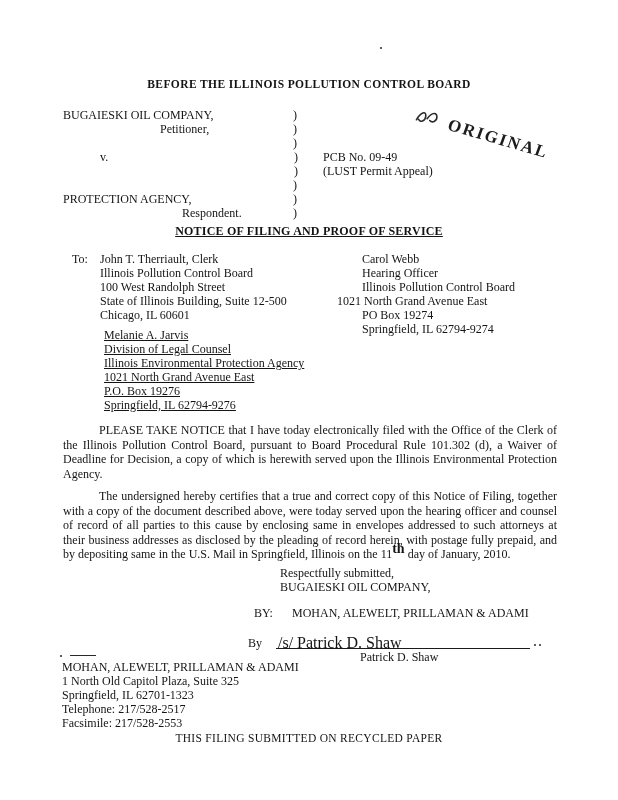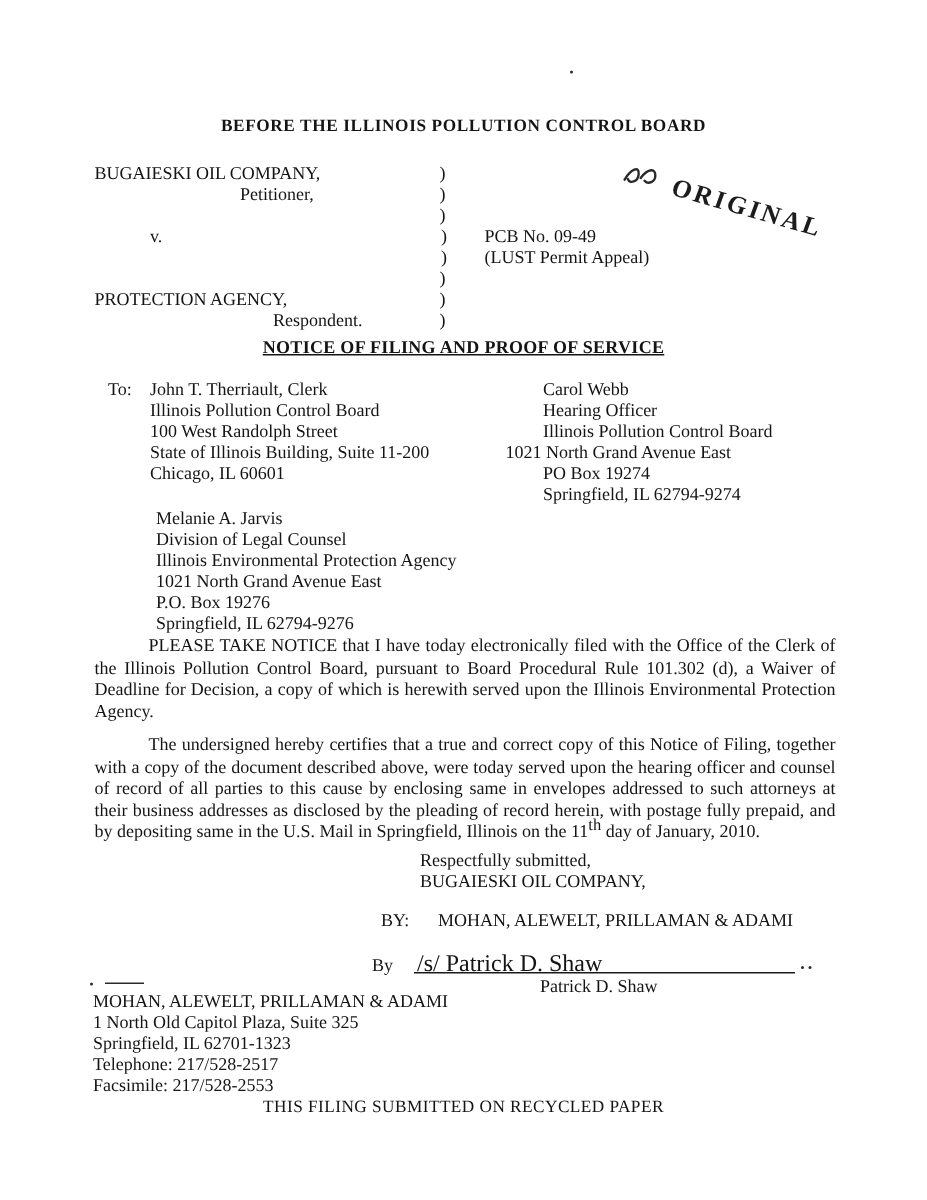--- a/index.html
+++ b/index.html
@@ -49,21 +49,21 @@
   .stamp-text{
     position:absolute;left:34px;top:6px;
     font-size:17px;font-weight:700;letter-spacing:2px;
     color:#1c1c1c;font-family:"Liberation Serif",serif;
     transform:skewX(-4deg);
   }
   .scribble{position:absolute;left:0;top:2px;}
   .artifact{position:absolute;background:#2a2a2a;}
   .dot{width:2px;height:2px;border-radius:50%;}
   .hline{height:1px;}
-  .sup{font-size:11px;vertical-align:super;line-height:0;}
+  .sup{font-size:14px;vertical-align:super;line-height:0;font-weight:bold;}
 </style>
 </head>
 <body>
 
 <div class="page">
 
   <span class="artifact dot abs" style="left:380px;top:47px;"></span>
 
   <div class="abs doc-title">BEFORE THE ILLINOIS POLLUTION CONTROL BOARD</div>
 
@@ -95,34 +95,34 @@
   <div class="abs notice-title">
     <span>NOTICE OF FILING AND PROOF OF SERVICE</span>
   </div>
 
   <div class="abs addr" style="left:72px;top:252px;">To:</div>
 
   <div class="abs addr" style="left:100px;top:252px;">
     <div>John T. Therriault, Clerk</div>
     <div>Illinois Pollution Control Board</div>
     <div>100 West Randolph Street</div>
-    <div>State of Illinois Building, Suite 11-200</div>
+    <div>State of Illinois Building, Suite 12-500</div>
     <div>Chicago, IL 60601</div>
   </div>
 
   <div class="abs addr" style="left:362px;top:252px;">
     <div>Carol Webb</div>
     <div>Hearing Officer</div>
     <div>Illinois Pollution Control Board</div>
     <div class="outdent">1021 North Grand Avenue East</div>
     <div>PO Box 19274</div>
     <div>Springfield, IL 62794-9274</div>
   </div>
 
-  <div class="abs addr" style="left:104px;top:338px;">
+  <div class="abs addr" style="left:104px;top:328px;text-decoration:underline;">
     <div>Melanie A. Jarvis</div>
     <div>Division of Legal Counsel</div>
     <div>Illinois Environmental Protection Agency</div>
     <div>1021 North Grand Avenue East</div>
     <div>P.O. Box 19276</div>
     <div>Springfield, IL 62794-9276</div>
   </div>
 
   <div class="para" style="top:423px;">PLEASE TAKE NOTICE that I have today electronically filed with the Office of the Clerk of the Illinois Pollution Control Board, pursuant to Board Procedural Rule 101.302 (d), a Waiver of Deadline for Decision, a copy of which is herewith served upon the Illinois Environmental Protection Agency.</div>
 

